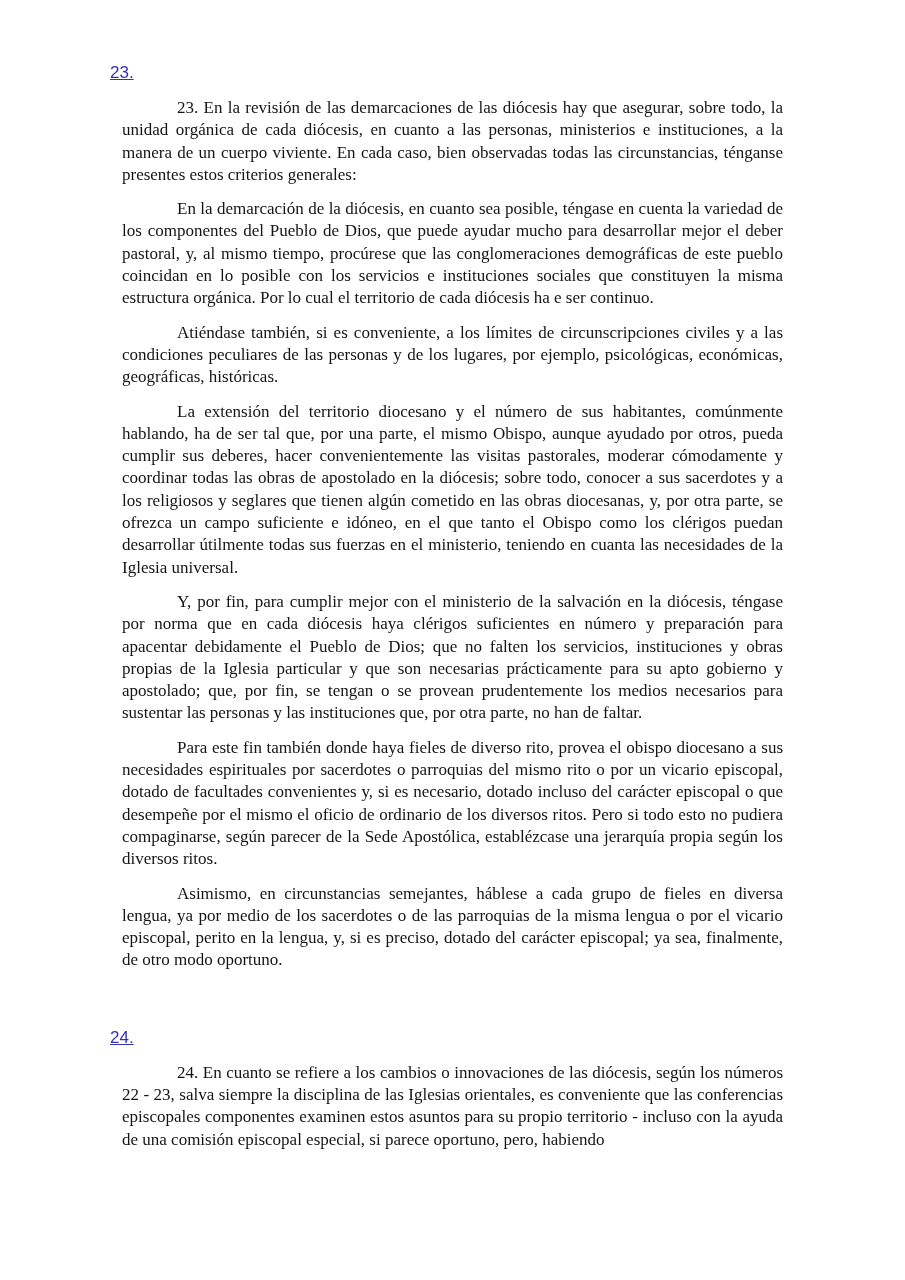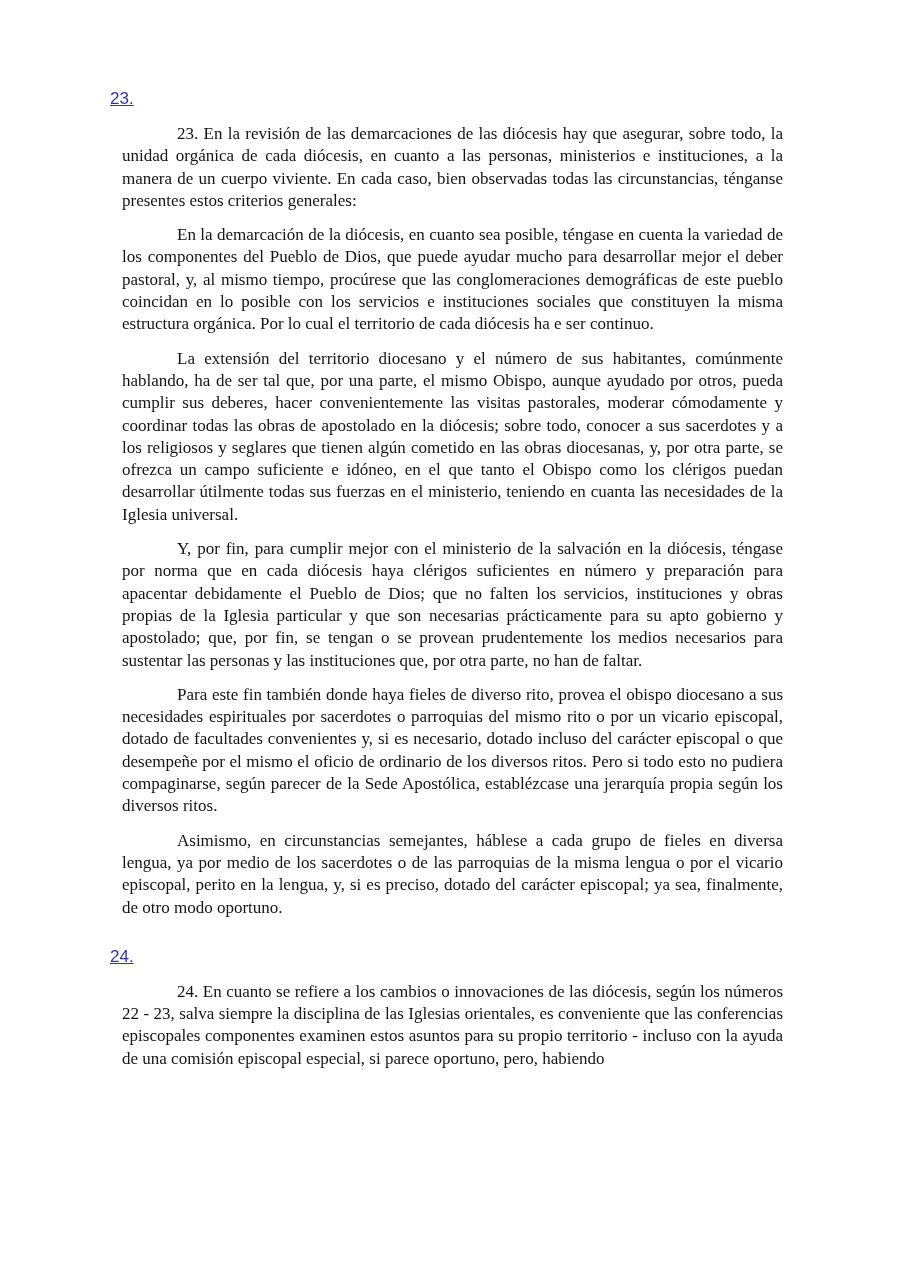--- a/index.html
+++ b/index.html
@@ -9,34 +9,34 @@
   }
   .page {
     position: relative;
     width: 905px;
     height: 1280px;
     background: #ffffff;
     overflow: hidden;
   }
   .content {
     box-sizing: border-box;
-    padding: 89px 110px 0 110px;
+    padding: 63px 110px 0 110px;
   }
   a.section-anchor {
     display: block;
     font-family: "Liberation Sans", sans-serif;
     font-size: 17px;
     font-weight: 400;
     color: #3333b3;
     text-decoration: underline;
     margin: 0 0 14px 0;
     width: fit-content;
   }
   a.section-anchor.second {
-    margin-top: 28px;
+    margin-top: 56px;
     text-decoration: underline;
   }
   p.body-para {
     font-family: "Liberation Serif", "DejaVu Serif", serif;
     font-size: 17px;
     line-height: 22.3px;
     color: #141414;
     text-align: justify;
     text-indent: 55px;
     margin: 12px;
@@ -45,20 +45,21 @@
 </head>
 <body>
 
 <div class="page">
   <div class="content">
 
     <a href="#" class="section-anchor">23.</a>
 
     <p class="body-para">23. En la revisión de las demarcaciones de las diócesis hay que asegurar, sobre todo, la unidad orgánica de cada diócesis, en cuanto a las personas, ministerios e instituciones, a la manera de un cuerpo viviente. En cada caso, bien observadas todas las circunstancias, ténganse presentes estos criterios generales:</p>
     <p class="body-para">En la demarcación de la diócesis, en cuanto sea posible, téngase en cuenta la variedad de los componentes del Pueblo de Dios, que puede ayudar mucho para desarrollar mejor el deber pastoral, y, al mismo tiempo, procúrese que las conglomeraciones demográficas de este pueblo coincidan en lo posible con los servicios e instituciones sociales que constituyen la misma estructura orgánica. Por lo cual el territorio de cada diócesis ha e ser continuo.</p>
+    <p class="body-para">Atiéndase también, si es conveniente, a los límites de circunscripciones civiles y a las condiciones peculiares de las personas y de los lugares, por ejemplo, psicológicas, económicas, geográficas, históricas.</p>
     <p class="body-para">La extensión del territorio diocesano y el número de sus habitantes, comúnmente hablando, ha de ser tal que, por una parte, el mismo Obispo, aunque ayudado por otros, pueda cumplir sus deberes, hacer convenientemente las visitas pastorales, moderar cómodamente y coordinar todas las obras de apostolado en la diócesis; sobre todo, conocer a sus sacerdotes y a los religiosos y seglares que tienen algún cometido en las obras diocesanas, y, por otra parte, se ofrezca un campo suficiente e idóneo, en el que tanto el Obispo como los clérigos puedan desarrollar útilmente todas sus fuerzas en el ministerio, teniendo en cuanta las necesidades de la Iglesia universal.</p>
     <p class="body-para">Y, por fin, para cumplir mejor con el ministerio de la salvación en la diócesis, téngase por norma que en cada diócesis haya clérigos suficientes en número y preparación para apacentar debidamente el Pueblo de Dios; que no falten los servicios, instituciones y obras propias de la Iglesia particular y que son necesarias prácticamente para su apto gobierno y apostolado; que, por fin, se tengan o se provean prudentemente los medios necesarios para sustentar las personas y las instituciones que, por otra parte, no han de faltar.</p>
     <p class="body-para">Para este fin también donde haya fieles de diverso rito, provea el obispo diocesano a sus necesidades espirituales por sacerdotes o parroquias del mismo rito o por un vicario episcopal, dotado de facultades convenientes y, si es necesario, dotado incluso del carácter episcopal o que desempeñe por el mismo el oficio de ordinario de los diversos ritos. Pero si todo esto no pudiera compaginarse, según parecer de la Sede Apostólica, establézcase una jerarquía propia según los diversos ritos.</p>
     <p class="body-para">Asimismo, en circunstancias semejantes, háblese a cada grupo de fieles en diversa lengua, ya por medio de los sacerdotes o de las parroquias de la misma lengua o por el vicario episcopal, perito en la lengua, y, si es preciso, dotado del carácter episcopal; ya sea, finalmente, de otro modo oportuno.</p>
 
     <a href="#" class="section-anchor second">24.</a>
 
     <p class="body-para">24. En cuanto se refiere a los cambios o innovaciones de las diócesis, según los números 22 - 23, salva siempre la disciplina de las Iglesias orientales, es conveniente que las conferencias episcopales componentes examinen estos asuntos para su propio territorio - incluso con la ayuda de una comisión episcopal especial, si parece oportuno, pero, habiendo</p>
 
   </div>

